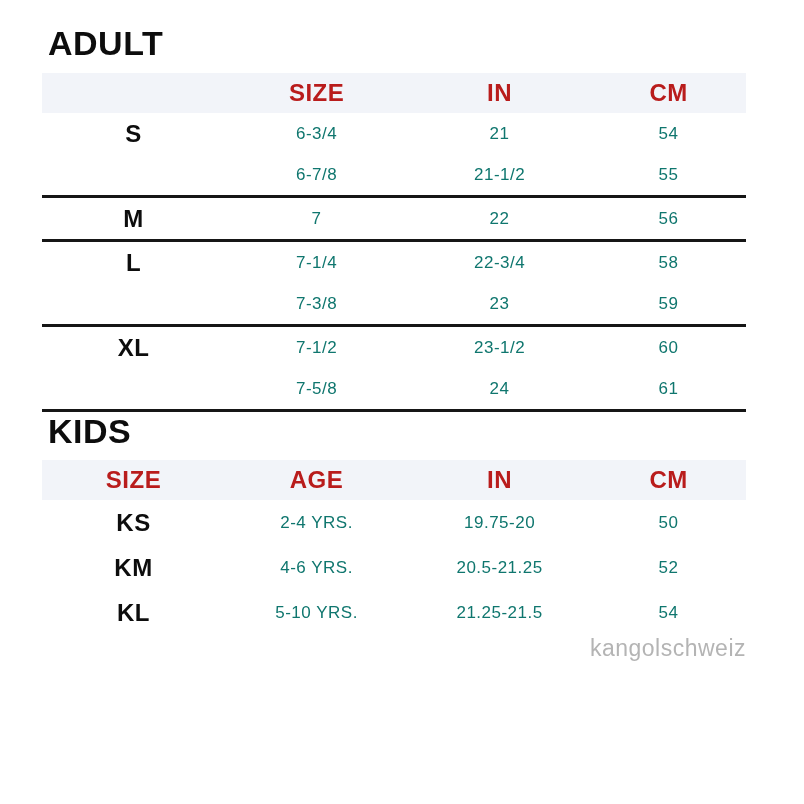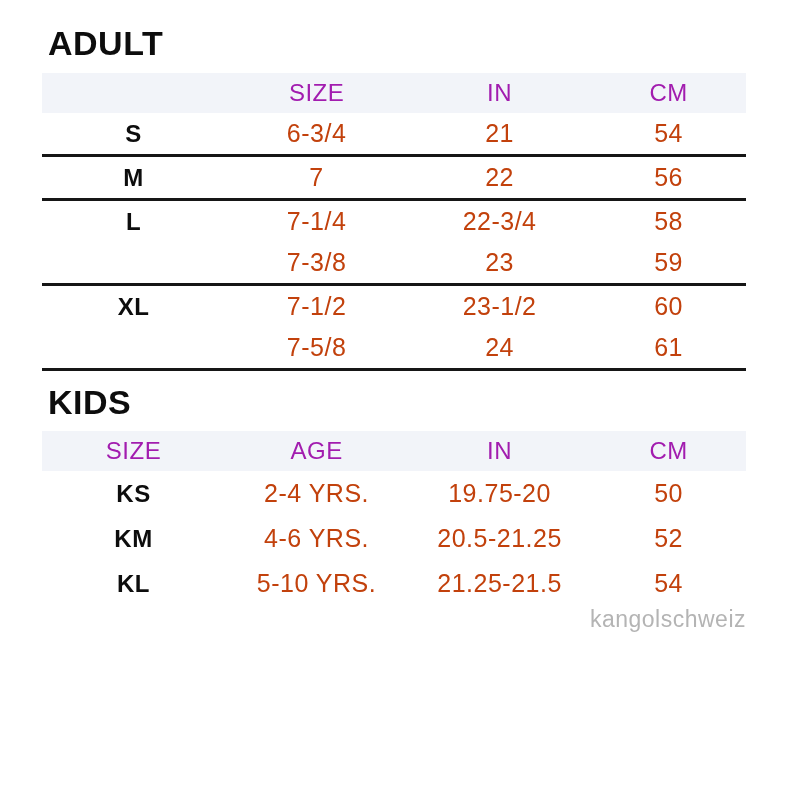--- a/index.html
+++ b/index.html
@@ -19,46 +19,46 @@
   }
   h2.section-title {
     margin: 0 0 13px 6px;
     font-size: 34px;
     line-height: 34px;
     font-weight: 800;
     letter-spacing: 0.5px;
     color: #0d0d0d;
   }
   h2.kids-title {
-    margin-top: 14px;
+    margin-top: 2px;
     margin-bottom: 12px;
   }
   table.size-table {
     width: 100%;
     border-collapse: collapse;
     table-layout: fixed;
   }
   col.c1 { width: 26%; }
   col.c2 { width: 26%; }
   col.c3 { width: 26%; }
   col.c4 { width: 22%; }
   table.size-table th {
     background: #f2f4f9;
     height: 40px;
     font-size: 24px;
-    font-weight: 400;
+    font-weight: 700;
     letter-spacing: 0.5px;
-    color: #a21caf;
+    color: #b91c1c;
     padding: 0;
   }
   table.size-table td {
     height: 41px;
-    font-size: 25px;
+    font-size: 17px;
     font-weight: 400;
-    color: #c2410c;
+    color: #0f766e;
     text-align: center;
     padding: 0;
     letter-spacing: 0.5px;
   }
   table.size-table td.lbl {
     font-size: 24px;
     font-weight: 800;
     letter-spacing: 0.5px;
     color: #0d0d0d;
   }
@@ -98,20 +98,26 @@
         <th>IN</th>
         <th>CM</th>
       </tr>
     </thead>
     <tbody class="group">
       <tr>
         <td class="lbl">S</td>
         <td>6-3/4</td>
         <td>21</td>
         <td>54</td>
+      </tr>
+      <tr>
+        <td class="lbl"></td>
+        <td>6-7/8</td>
+        <td>21-1/2</td>
+        <td>55</td>
       </tr>
     </tbody>
     <tbody class="group">
       <tr>
         <td class="lbl">M</td>
         <td>7</td>
         <td>22</td>
         <td>56</td>
       </tr>
     </tbody>

